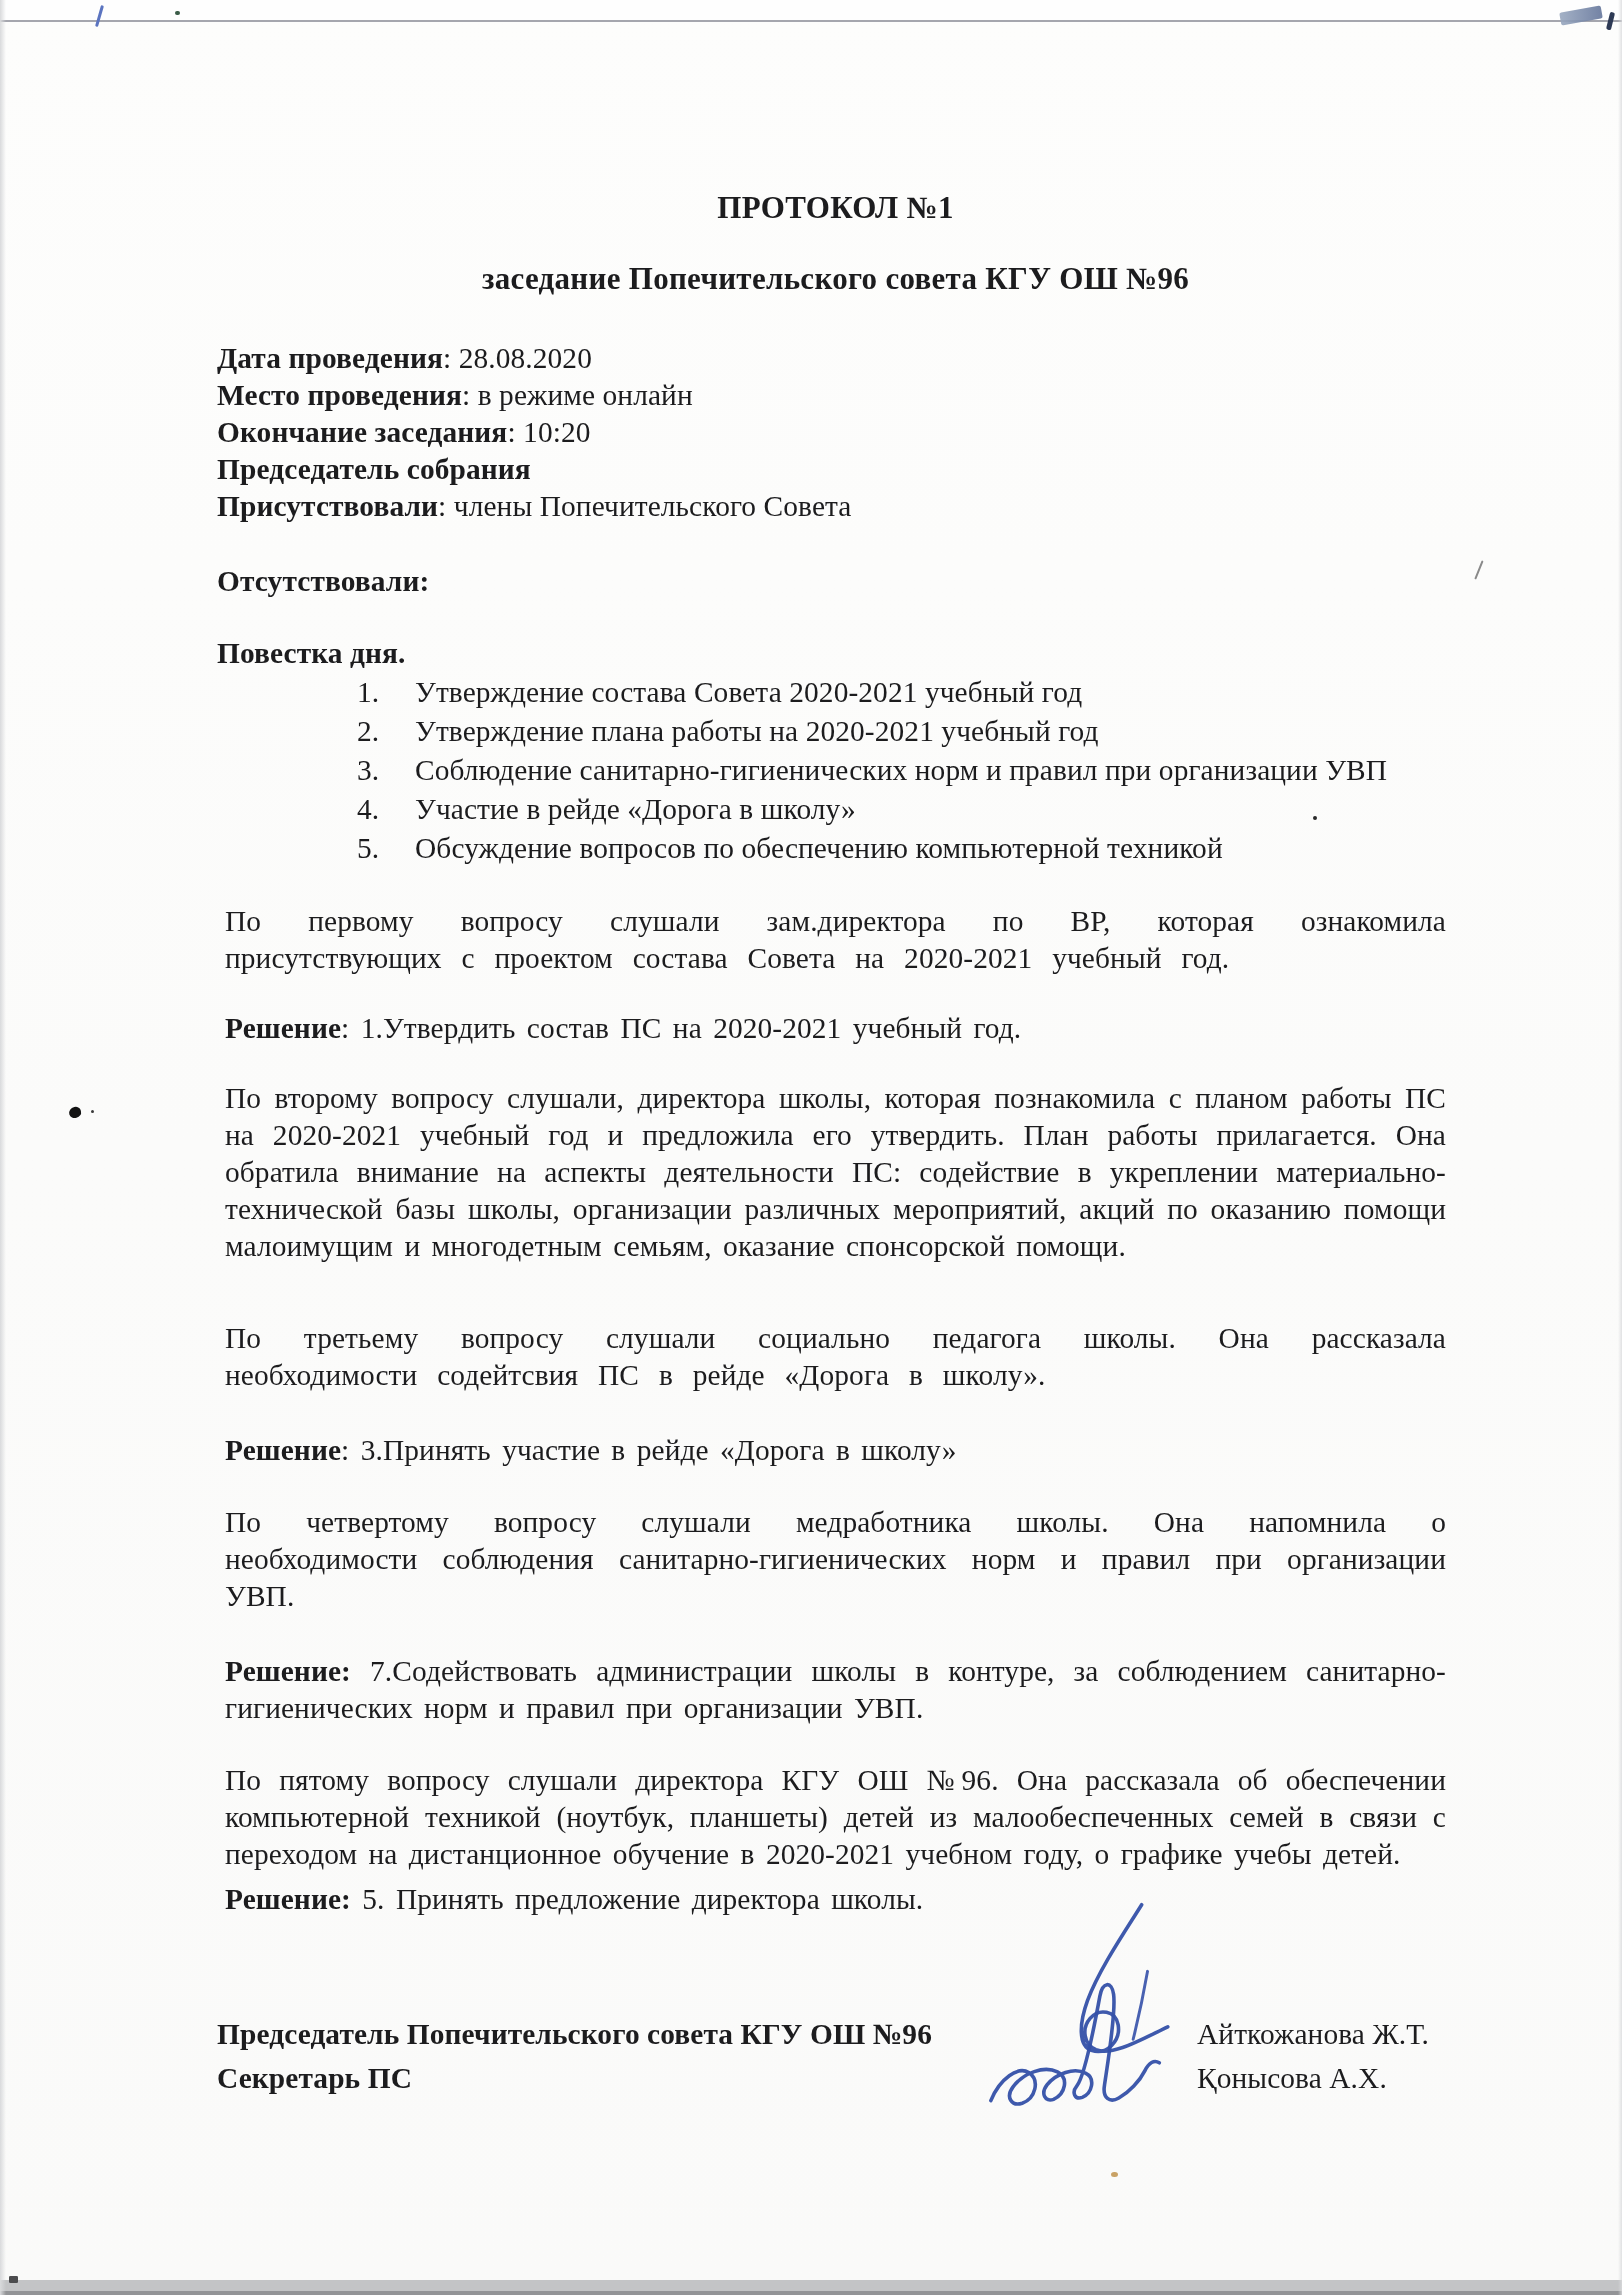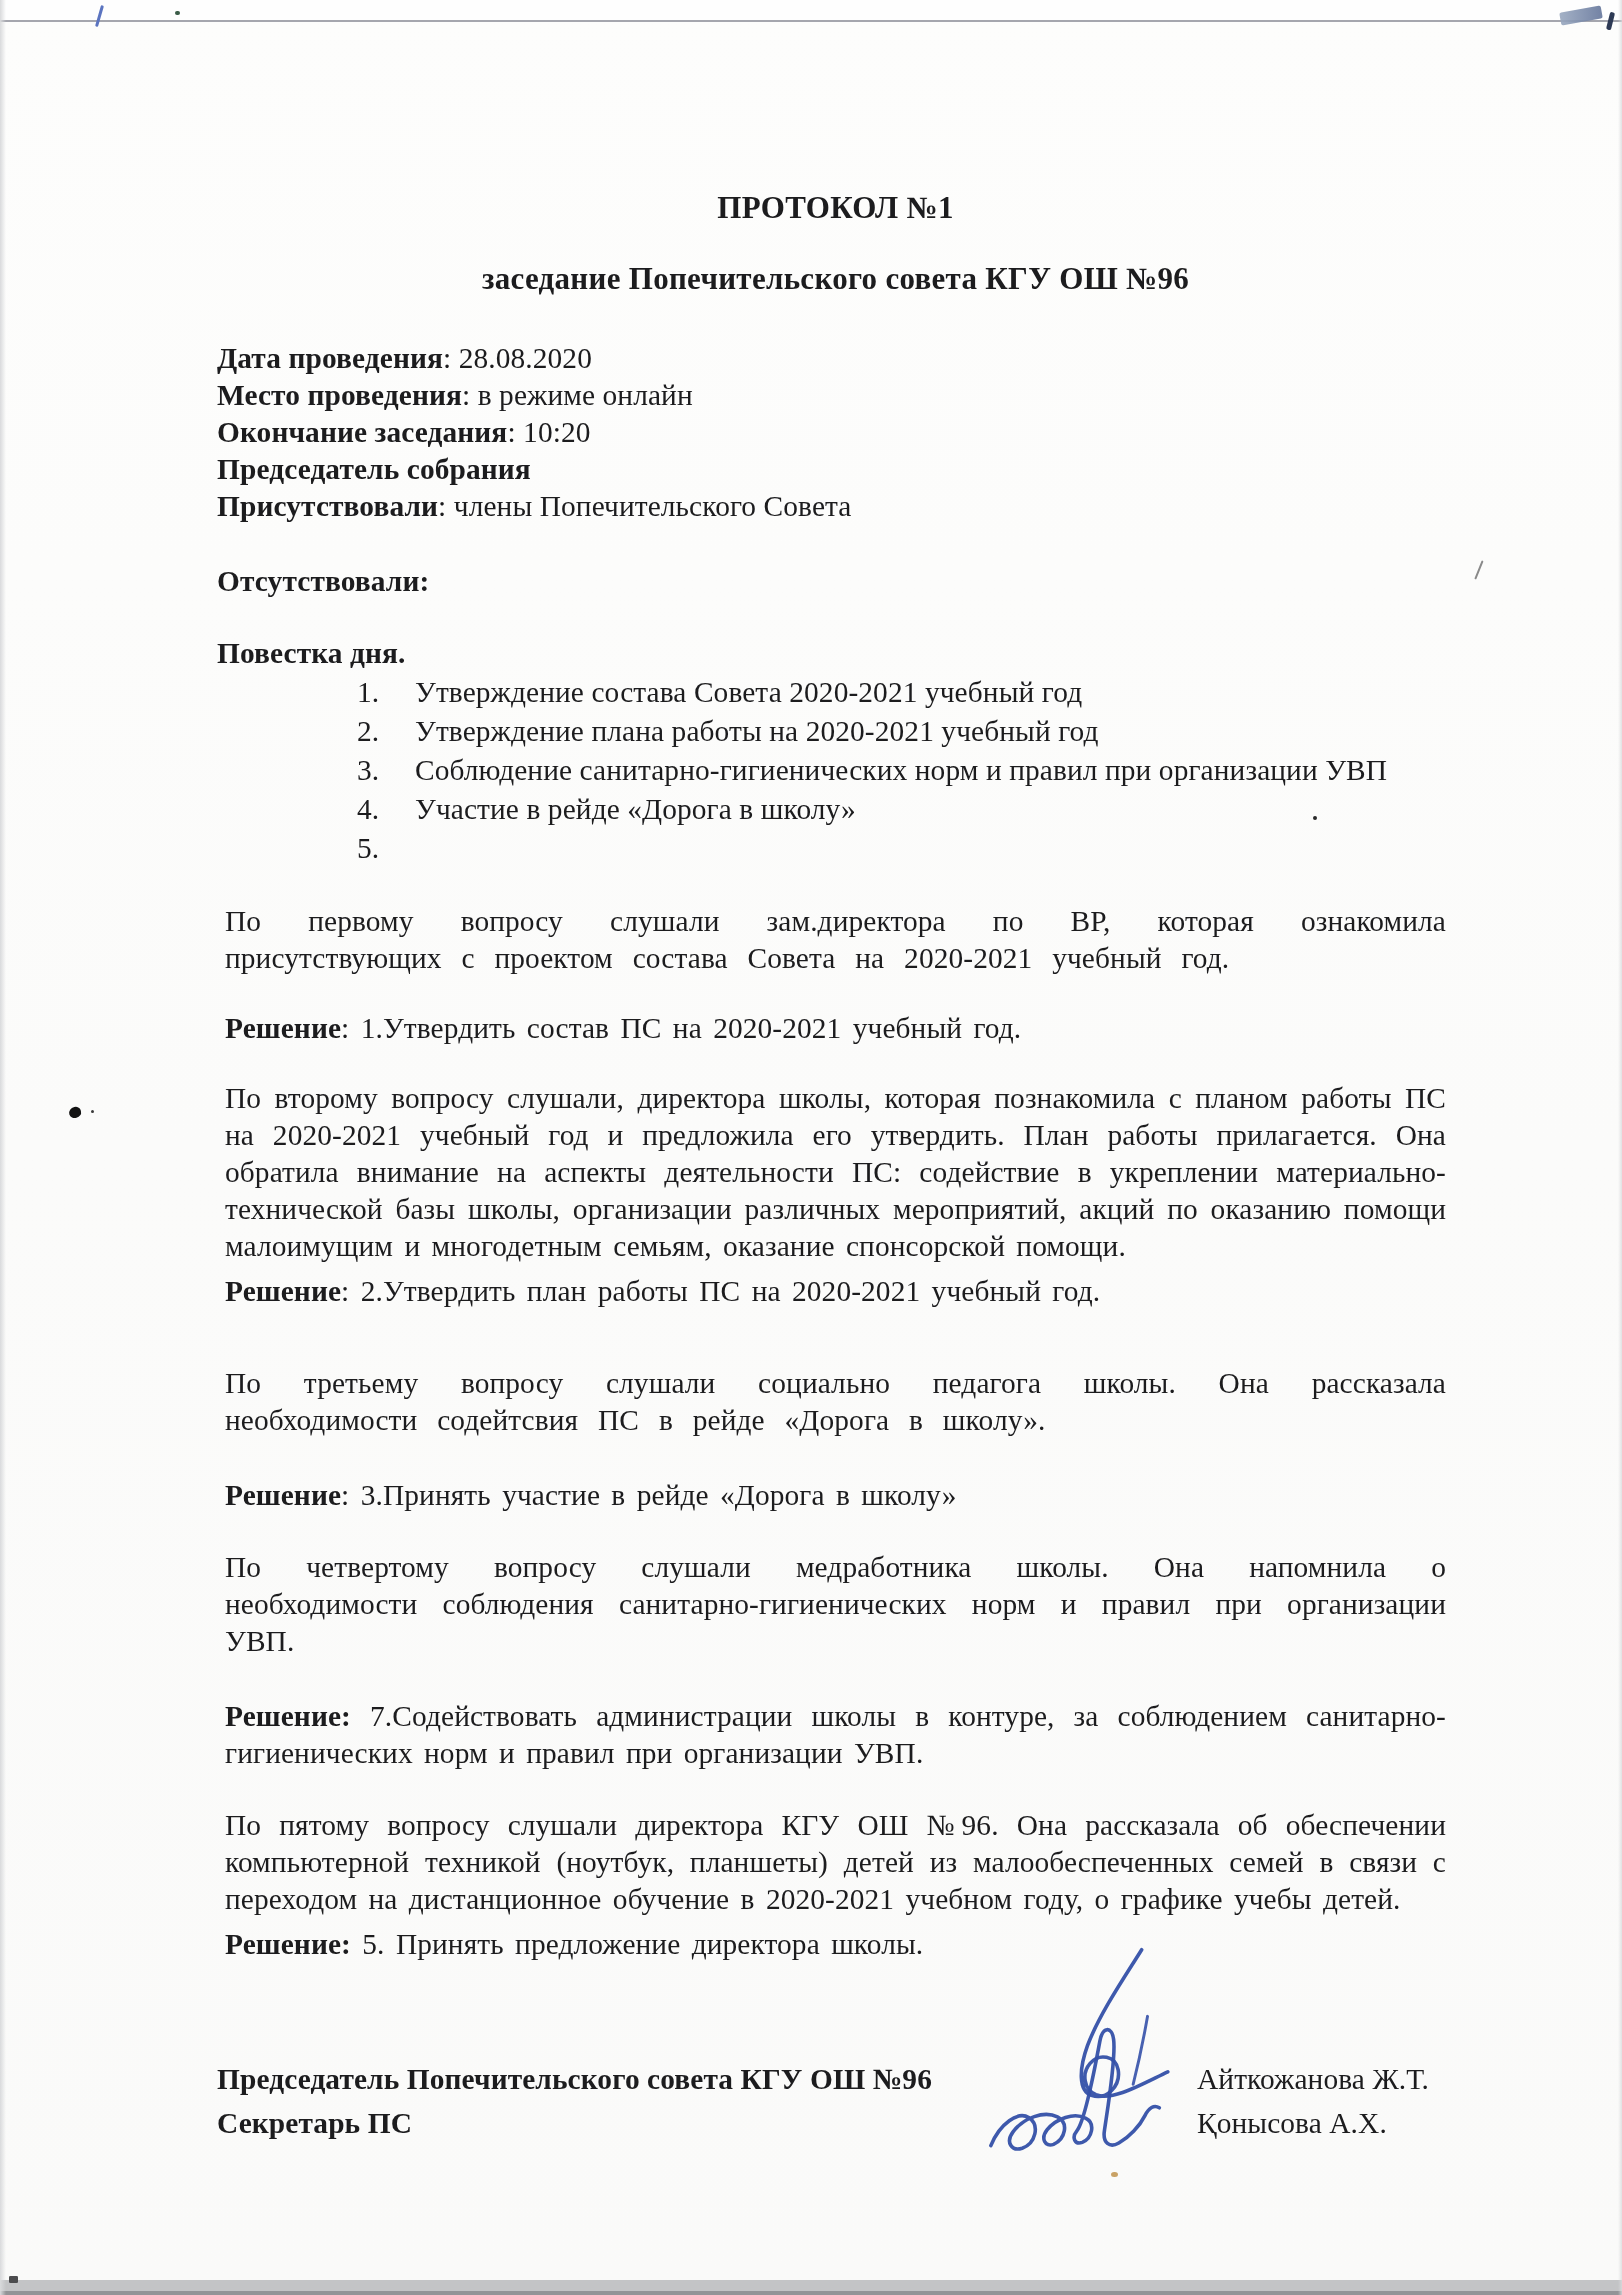--- a/index.html
+++ b/index.html
@@ -125,28 +125,28 @@
       <div class="agenda-item">
           <span class="num">3.</span>
           <span class="txt">Соблюдение санитарно-гигиенических норм и правил при организации УВП</span>
         </div>
       <div class="agenda-item">
           <span class="num">4.</span>
           <span class="txt">Участие в рейде «Дорога в школу»</span>
         </div>
       <div class="agenda-item">
           <span class="num">5.</span>
+          <span class="txt">Обсуждение вопросов по обеспечению компьютерной техникой</span>
         </div>
     </div>
 
     <p class="para loose p1">По первому вопросу слушали зам.директора по ВР, которая ознакомила присутствующих с проектом состава Совета на 2020-2021 учебный год.</p>
     <p class="para resolution r1"><b>Решение</b><span>: 1.Утвердить состав ПС на 2020-2021 учебный год.</span></p>
 
     <p class="para p2">По второму вопросу слушали, директора школы, которая познакомила с планом работы ПС на 2020-2021 учебный год и предложила его утвердить. План работы прилагается. Она обратила внимание на аспекты деятельности ПС: содействие в укреплении материально-технической базы школы, организации различных мероприятий, акций по оказанию помощи малоимущим и многодетным семьям, оказание спонсорской помощи.</p>
-    <p class="para resolution r2"><b>Решение</b><span>: 2.Утвердить план работы ПС на 2020-2021 учебный год.</span></p>
 
     <p class="para loose p3">По третьему вопросу слушали социально педагога школы. Она рассказала необходимости содейтсвия ПС в рейде «Дорога в школу».</p>
     <p class="para resolution r3"><b>Решение</b><span>: 3.Принять участие в рейде «Дорога в школу»</span></p>
 
     <p class="para loose p4">По четвертому вопросу слушали медработника школы. Она напомнила о необходимости соблюдения санитарно-гигиенических норм и правил при организации УВП.</p>
     <p class="para resolution r4"><b>Решение:</b><span> 7.Содействовать администрации школы в контуре, за соблюдением санитарно-гигиенических норм и правил при организации УВП.</span></p>
 
     <p class="para p5">По пятому вопросу слушали директора КГУ ОШ №96. Она рассказала об обеспечении компьютерной техникой (ноутбук, планшеты) детей из малообеспеченных семей в связи с переходом на дистанционное обучение в 2020-2021 учебном году, о графике учебы детей.</p>
     <p class="para resolution r5"><b>Решение:</b><span> 5. Принять предложение директора школы.</span></p>
 

